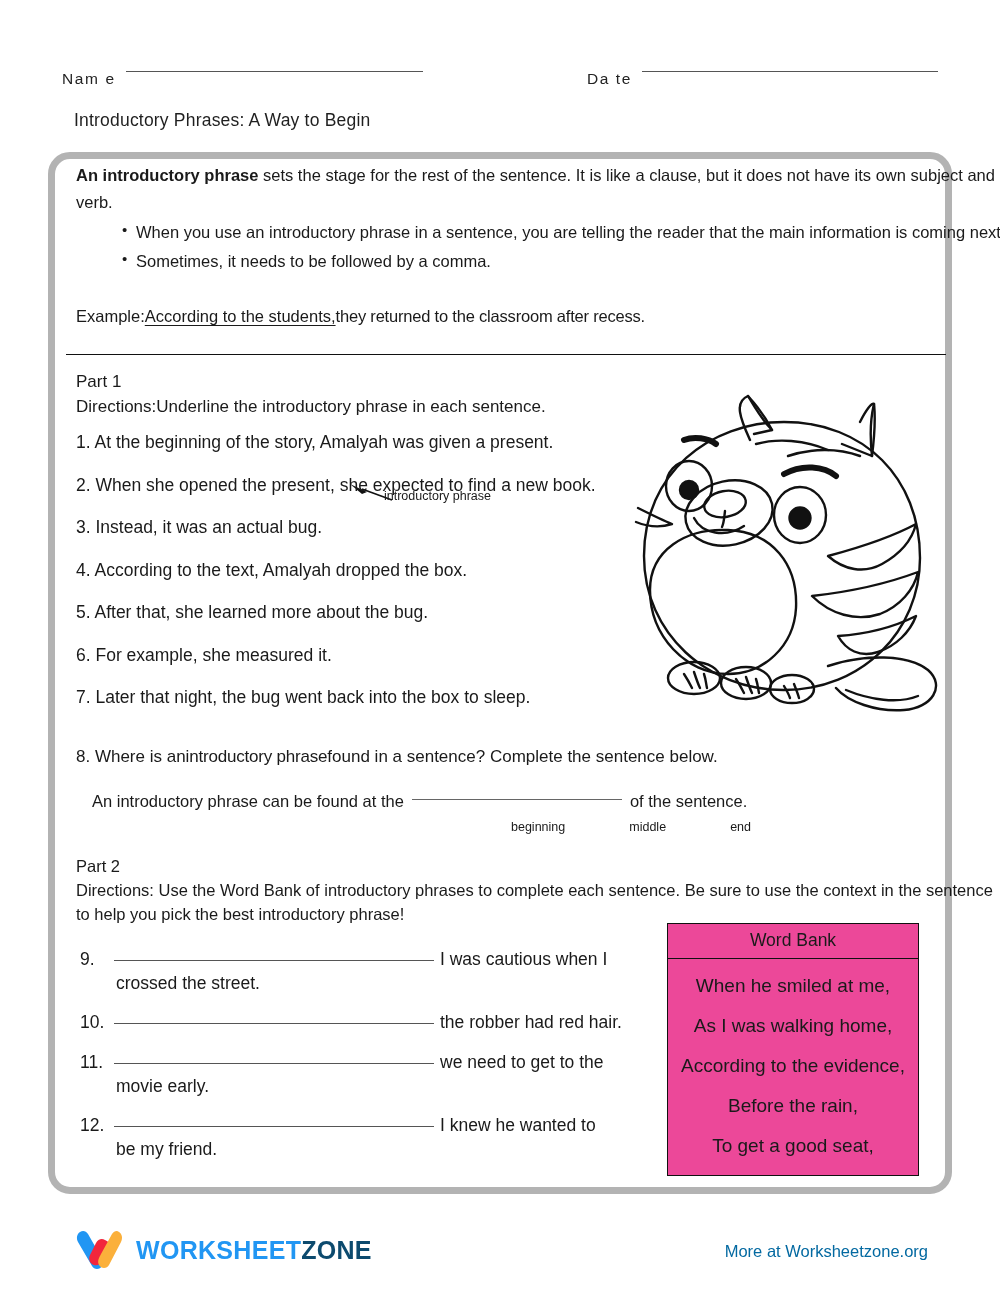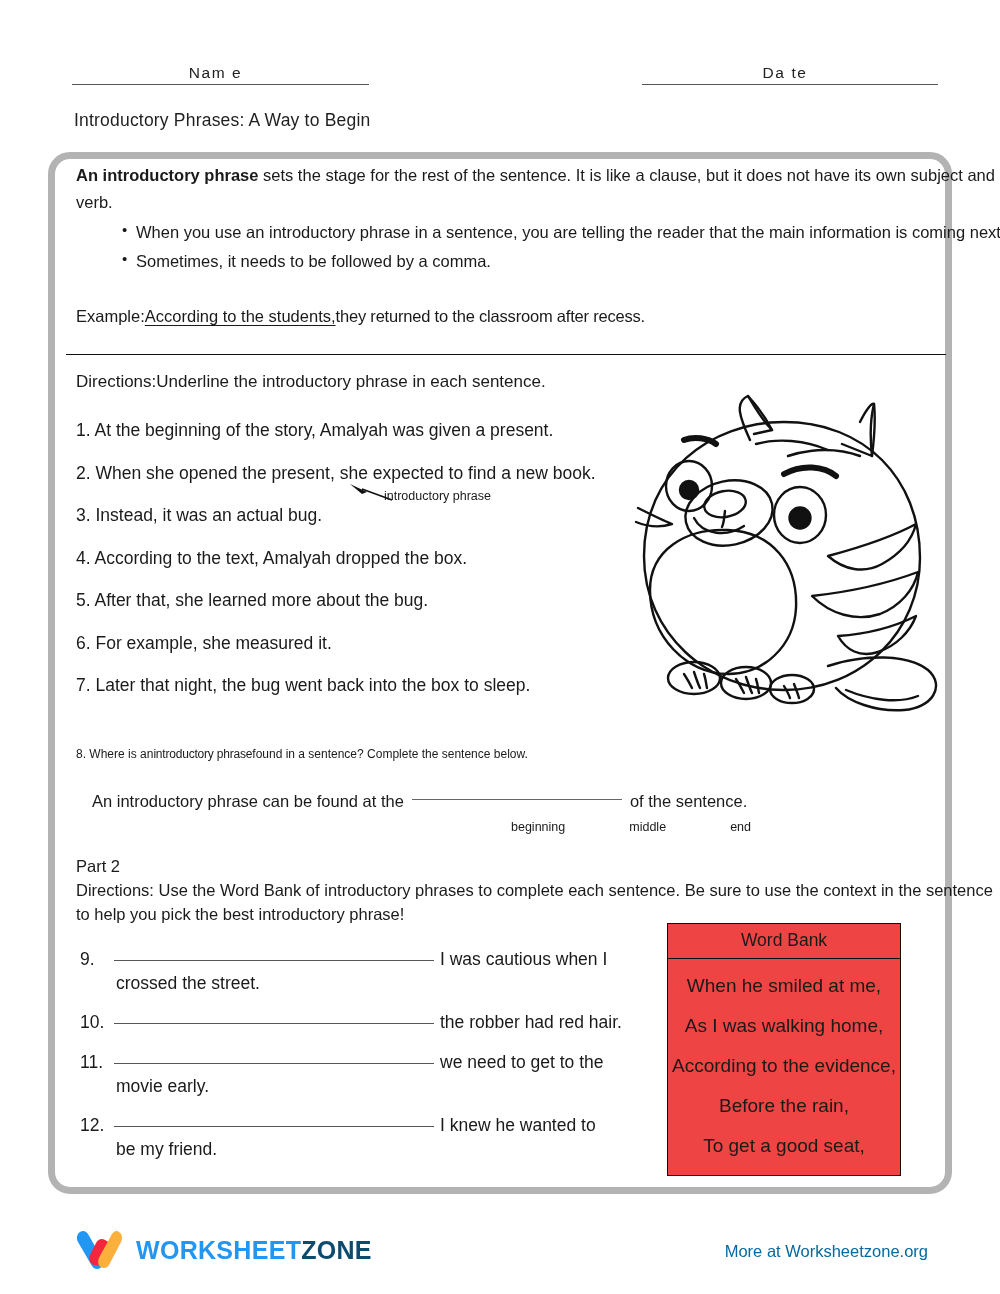--- a/index.html
+++ b/index.html
@@ -32,21 +32,21 @@
   .hdr {
     position: absolute;
     top: 55px;
     left: 62px;
     right: 62px;
     height: 34px;
     display: flex;
     align-items: flex-end;
     z-index: 3;
   }
-  .hdr-field { display: flex; align-items: center; flex-direction: column; }
+  .hdr-field { display: flex; align-items: flex-start; }
   .hdr-label {
     font-size: 15.5px;
     letter-spacing: 1.6px;
     color: #222;
     white-space: nowrap;
     padding-bottom: 1px;
   }
   .rule {
     display: inline-block;
     border-bottom: 1.3px solid #555;
@@ -158,34 +158,34 @@
   .part1-head {
     position: absolute;
     left: 28px;
     top: 218px;
     font-size: 17px;
     line-height: 1.45;
   }
   .q-list {
     position: absolute;
     left: 28px;
-    top: 268px;
+    top: 280px;
     width: 620px;
     font-size: 17.5px;
   }
   .q-list .q {
     margin-bottom: 21.5px;
     line-height: 1.2;
     white-space: nowrap;
   }
   .q8 {
     position: absolute;
     left: 28px;
     top: 595px;
-    font-size: 12px;
+    font-size: 17px;
     white-space: nowrap;
   }
   .q8b {
     position: absolute;
     left: 44px;
     top: 640px;
     font-size: 16.5px;
     white-space: nowrap;
     display: flex;
     align-items: center;
@@ -249,23 +249,23 @@
   .p2-tail {
     display: block;
     margin-left: 36px;
   }
 
   
   .wordbank {
     position: absolute;
     left: 667px;
     top: 923px;
-    width: 234px;
+    width: 252px;
     border: 1.6px solid #111;
-    background: #ef4444;
+    background: #ec4899;
     z-index: 4;
     box-sizing: border-box;
   }
   .wb-title {
     text-align: center;
     font-size: 17.5px;
     padding: 6px 0 7px;
     border-bottom: 1.6px solid #111;
   }
   .wb-items {
@@ -371,20 +371,21 @@
 
   <svg class="arrow-svg" width="46" height="22" viewBox="0 0 46 22">
     <path d="M44 18 L14 7" stroke="#111" stroke-width="1.6" fill="none"></path>
     <path d="M2 2 L19 10 L14 12 Z" fill="#111"></path>
   </svg>
   <div class="annot">introductory phrase</div>
 
   <div class="divider"></div>
 
   <div class="part1-head">
+    <div>Part 1</div>
     <div><span>Directions:</span><span>Underline the introductory phrase in each sentence.</span></div>
   </div>
 
   <div class="q-list">
     <div class="q">1. At the beginning of the story, Amalyah was given a present.</div>
     <div class="q">2. When she opened the present, she expected to find a new book.</div>
     <div class="q">3. Instead, it was an actual bug.</div>
     <div class="q">4. According to the text, Amalyah dropped the box.</div>
     <div class="q">5. After that, she learned more about the bug.</div>
     <div class="q">6. For example, she measured it.</div>

